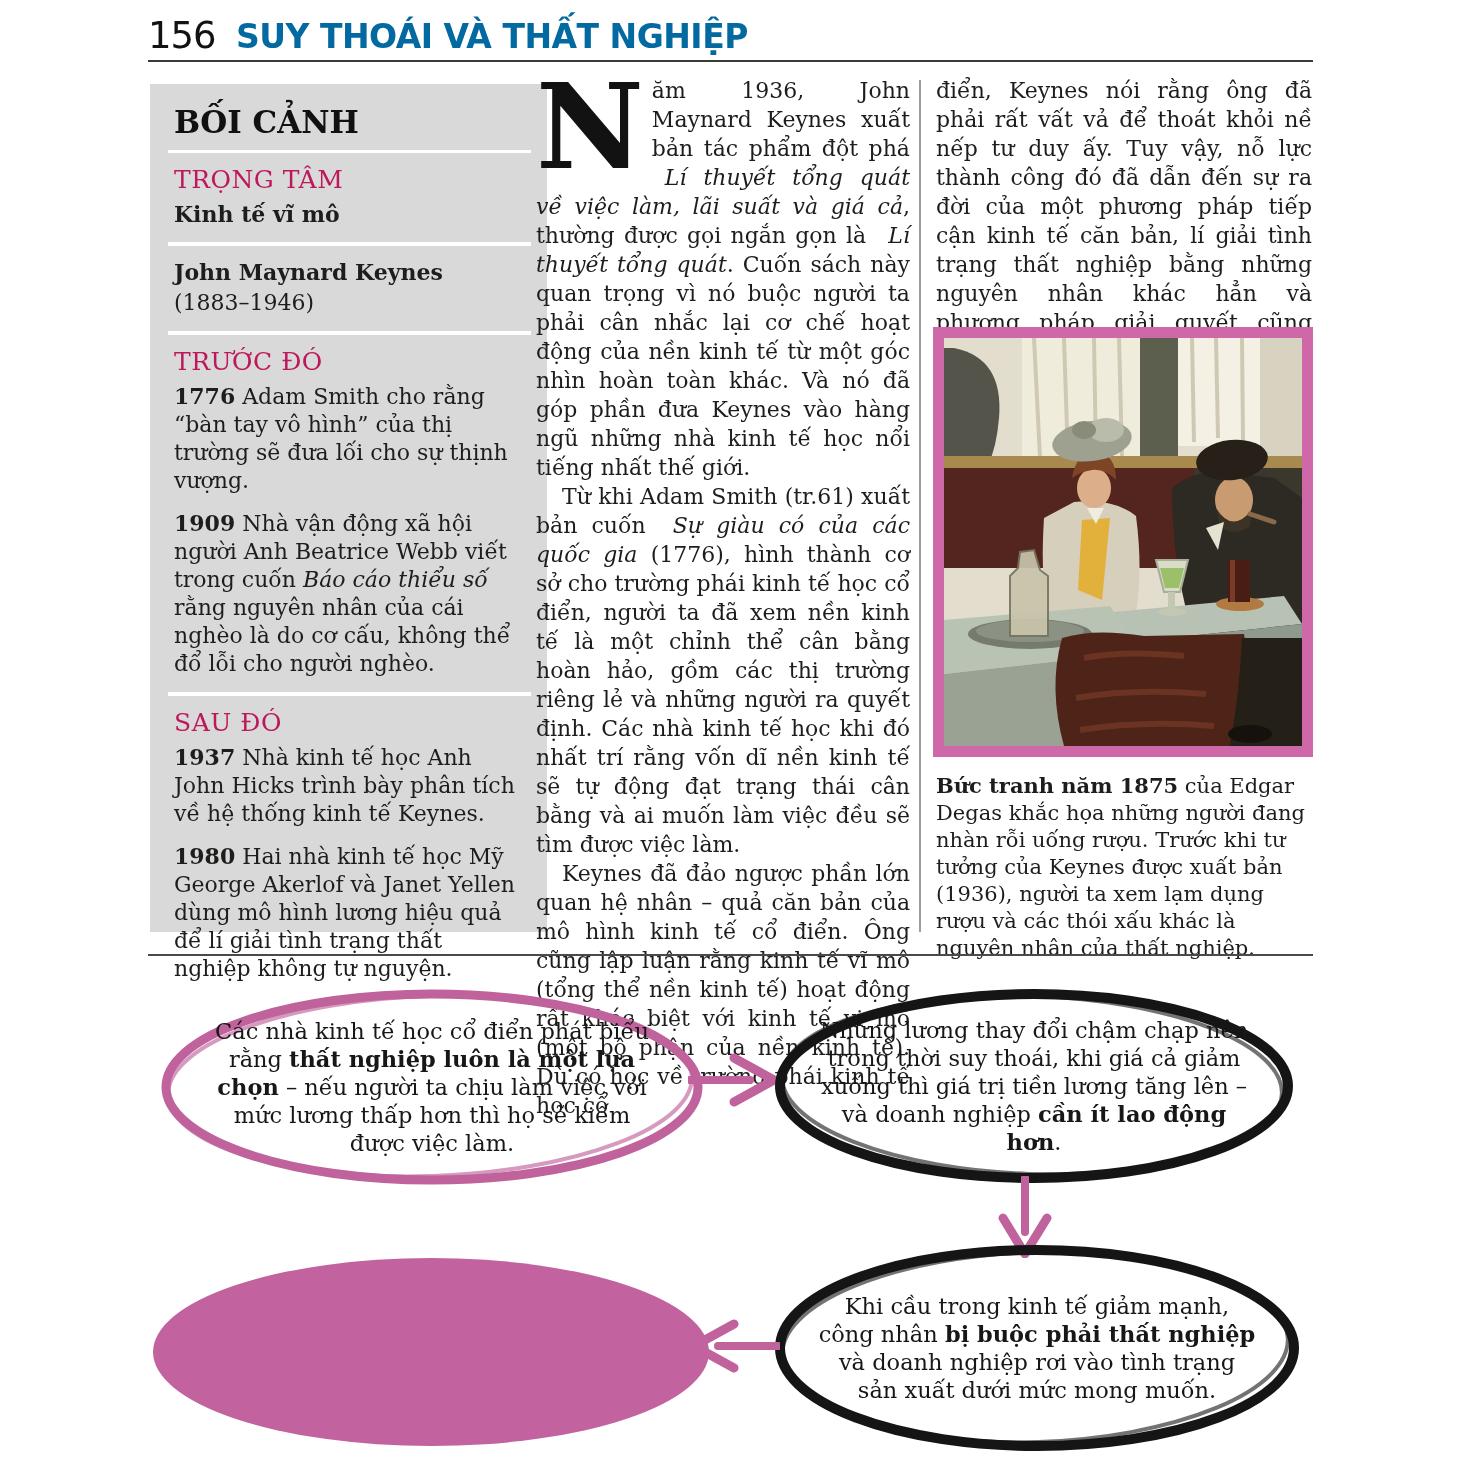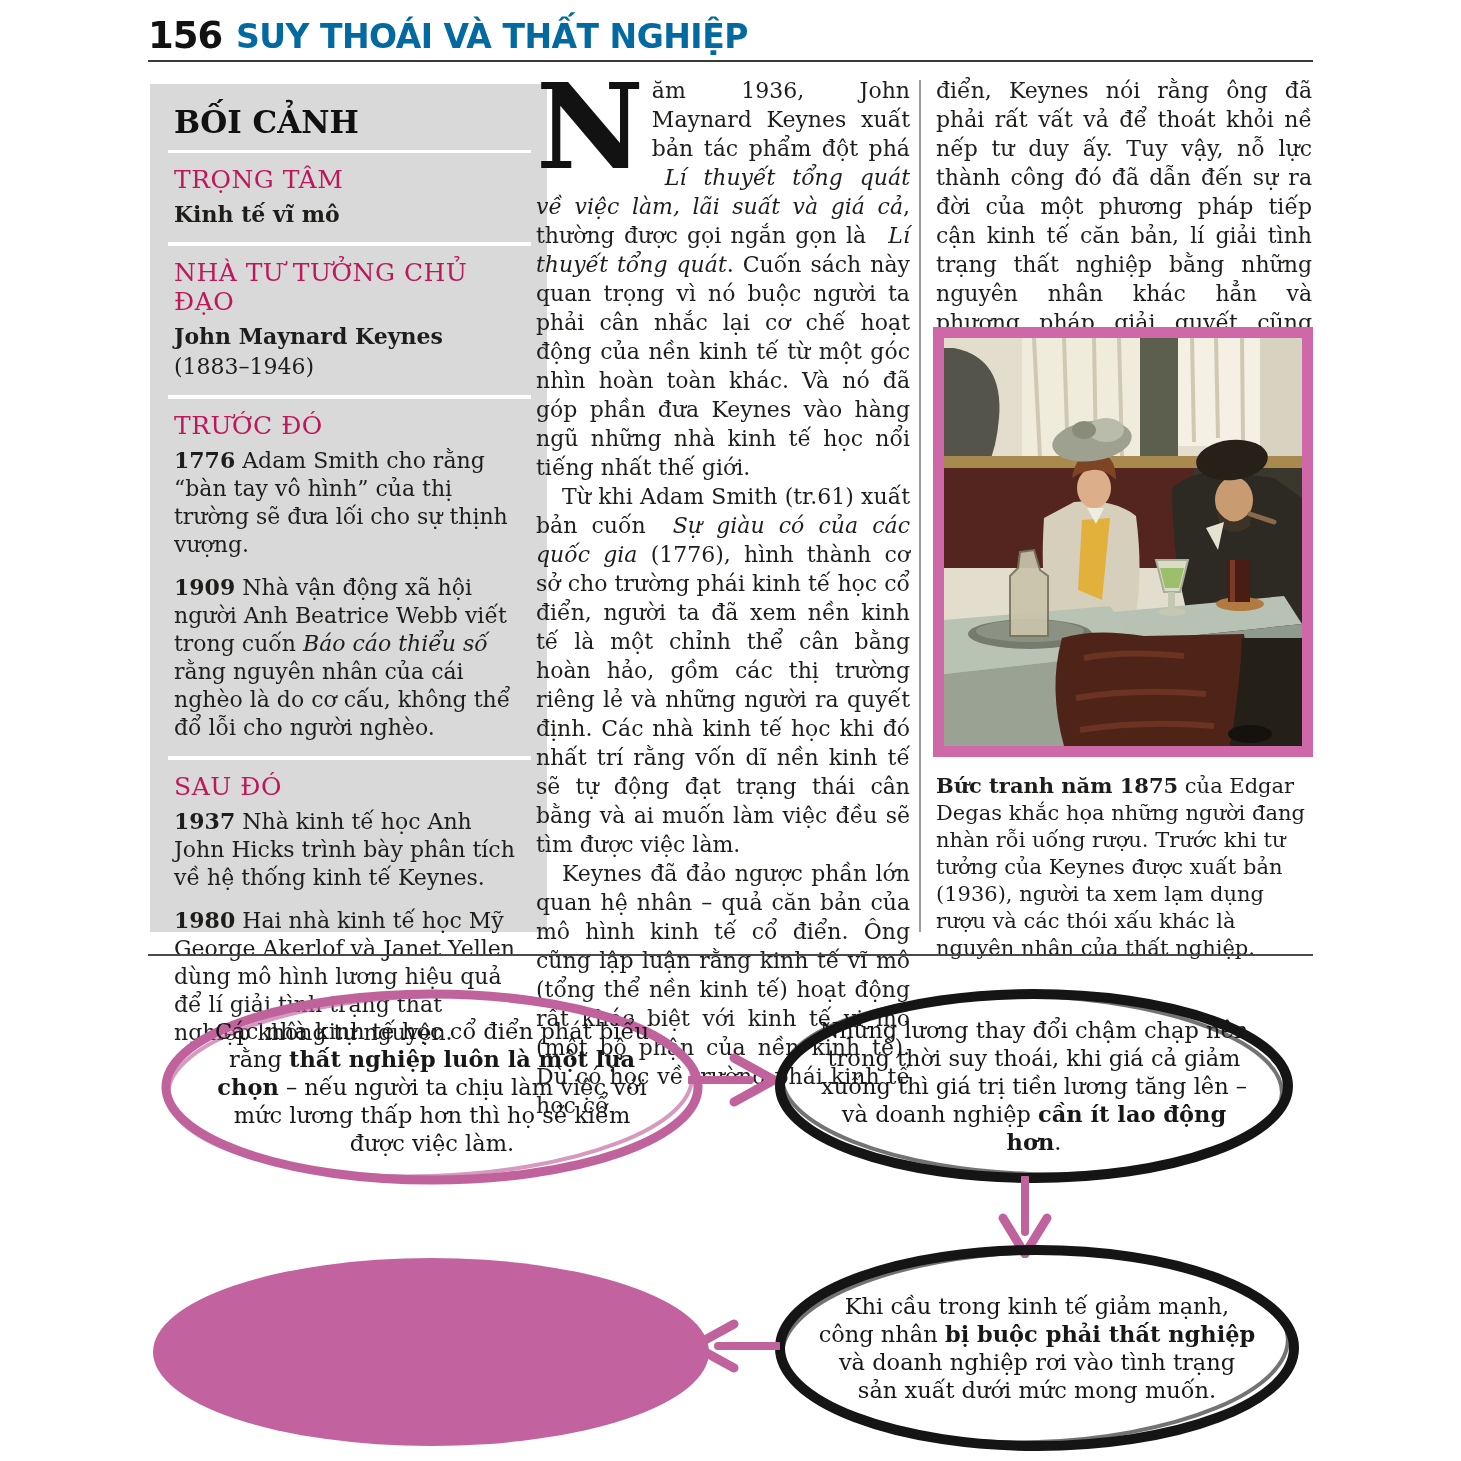--- a/index.html
+++ b/index.html
@@ -1,21 +1,21 @@
 <!DOCTYPE html>
 <html><head>
 <meta charset="utf-8">
 <style>
   html,body{margin:0;padding:0;background:#ffffff;}
   .page{position:relative;width:1461px;height:1461px;background:#ffffff;overflow:hidden;
         font-family:"DejaVu Serif","Liberation Serif",serif;color:#1d1d1b;}
   .abs{position:absolute;}
 
   
-  .pagenum{font-family:"DejaVu Sans","Liberation Sans",sans-serif;font-weight:bold;
+  .pagenum{font-family:"DejaVu Sans","Liberation Sans",sans-serif;font-weight:normal;
            font-size:37px;color:#121212;letter-spacing:-1px;}
   .htitle{font-family:"DejaVu Sans","Liberation Sans",sans-serif;font-weight:bold;
           font-size:33px;color:#0369a1;letter-spacing:-0.5px;}
   .hrule{background:#3a3a3a;height:2px;}
 
   
   .sidebar{background:#d9d9d9;box-sizing:border-box;padding:20px 22px 16px 24px;}
   .sb-title{font-size:31px;font-weight:bold;margin:0 0 10px 0;color:#111;}
   .sb-wrule{height:4px;background:#ffffff;margin:10px -6px 12px -6px;}
   .sb-wrule.thin{height:3px;}
@@ -58,21 +58,20 @@
   <div class="abs hrule" style="left:148px;top:60px;width:1165px;"></div>
 
   <aside class="abs sidebar" style="left:150px;top:84px;width:397px;height:848px;">
     <h2 class="sb-title">BỐI CẢNH</h2>
     <div class="sb-wrule thin"></div>
 
     <h3 class="sb-h">TRỌNG TÂM</h3>
     <p class="sb-p sb-b">Kinh tế vĩ mô</p>
     <div class="sb-wrule"></div>
 
-    <h3 class="sb-h">NHÀ TƯ TƯỞNG CHỦ ĐẠO</h3>
     <p class="sb-p" style="margin-bottom:2px;"><span class="sb-b">John Maynard Keynes</span></p>
     <p class="sb-p">(1883–1946)</p>
     <div class="sb-wrule"></div>
 
     <h3 class="sb-h">TRƯỚC ĐÓ</h3>
     <p class="sb-p"><span class="sb-b">1776</span><span> Adam Smith cho rằng “bàn tay vô hình” của thị trường sẽ đưa lối cho sự thịnh vượng.</span><span class="sb-it"></span><span></span></p>
     <p class="sb-p"><span class="sb-b">1909</span><span> Nhà vận động xã hội người Anh Beatrice Webb viết trong cuốn </span><span class="sb-it">Báo cáo thiểu số</span><span> rằng nguyên nhân của cái nghèo là do cơ cấu, không thể đổ lỗi cho người nghèo.</span></p>
     <div class="sb-wrule"></div>
 
     <h3 class="sb-h">SAU ĐÓ</h3>

